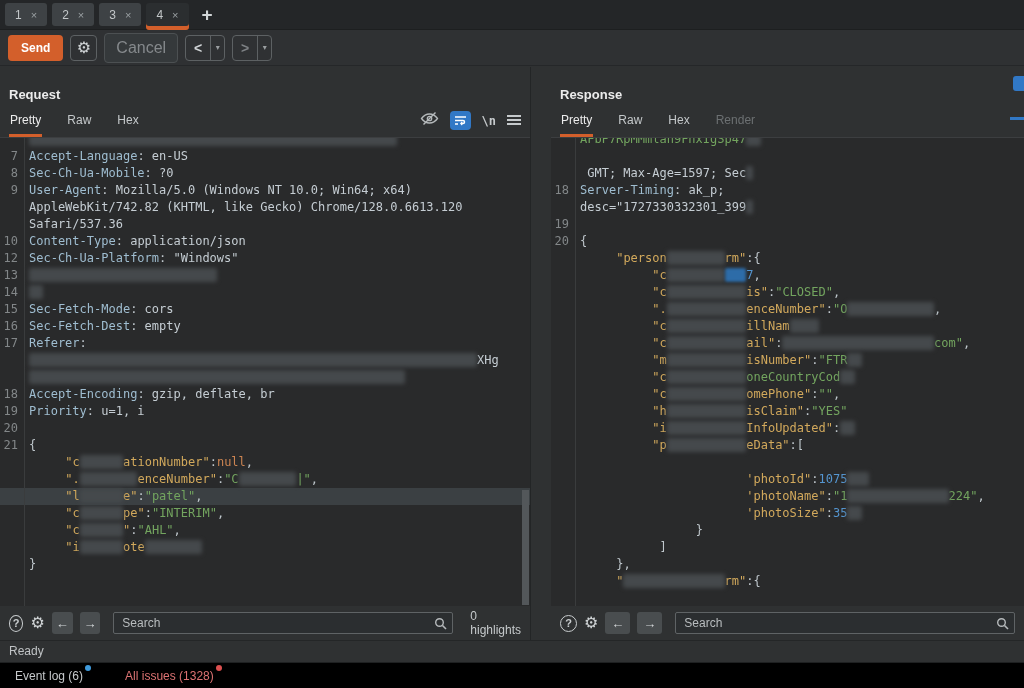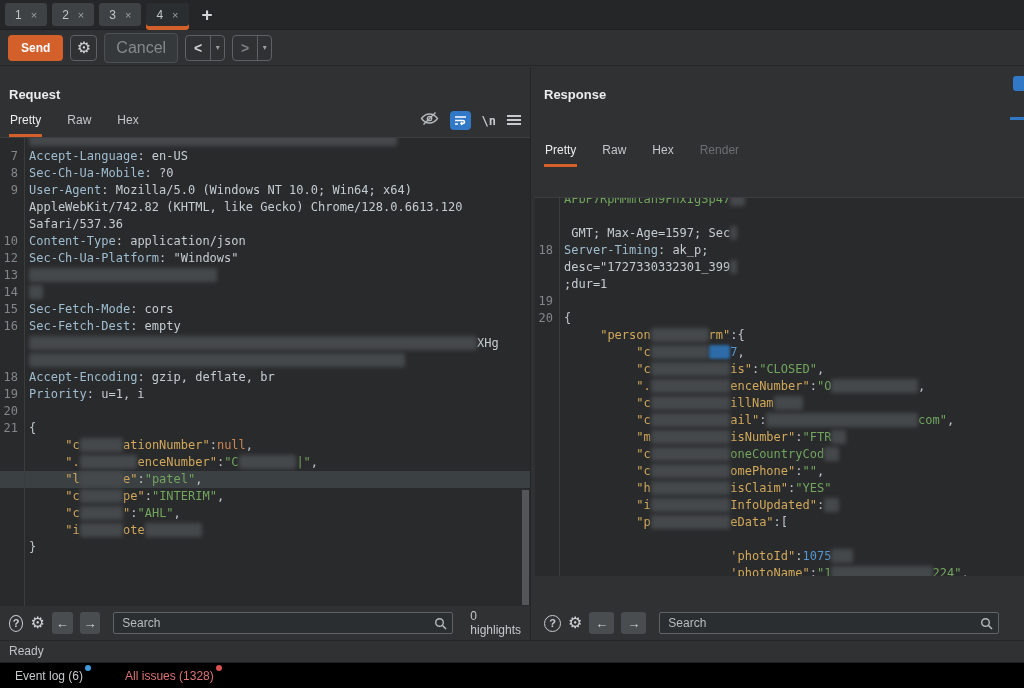--- a/index.html
+++ b/index.html
@@ -51,21 +51,21 @@
   }
   .navbtn.dim .arr { color:#7e8285; }
   .navbtn .caret {
     width:14px; display:flex; align-items:center; justify-content:center;
     font-size:8px; color:#9a9ea0; border-left:1px solid #5d6163;
   }
   
   .main { position:absolute; top:67px; left:0; right:0; height:573px; display:flex; }
   .panel { display:flex; flex-direction:column; padding-top:16px; }
   .panel.left  { width:531px; border-right:1px solid #232526; }
-  .panel.right { width:493px; margin-left:4px;gap:30px; }
+  .panel.right { width:493px; margin-left:20px; }
   .ptitle { font-size:13px; font-weight:bold; color:#ececec; padding:4px 9px 2px; height:22px; }
   .ptabs { height:32px; display:flex; align-items:flex-end; padding:0 9px; gap:24px; }
   .ptab { font-size:12px; color:#c4c8ca; padding:6px 1px 7px; border-bottom:3px solid transparent; }
   .ptab.sel { color:#ececec; border-bottom-color:#d35f2b; }
   .ptab.dim { color:#6c7072; }
   .picons { margin-left:auto; display:flex; align-items:center; gap:11px; padding-bottom:7px; }
   .wrapbtn {
     width:21px; height:19px; background:#3178c6; border-radius:4px;
     display:flex; align-items:center; justify-content:center;
   }
@@ -219,20 +219,21 @@
         <div class="cl"><span class="gut">8</span><span class="txt"><span class="tk-h">Sec-Ch-Ua-Mobile</span><span class="tk-p">: </span><span class="tk-v">?0</span></span></div>
         <div class="cl"><span class="gut">9</span><span class="txt"><span class="tk-h">User-Agent</span><span class="tk-p">: </span><span class="tk-v">Mozilla/5.0 (Windows NT 10.0; Win64; x64)</span></span></div>
         <div class="cl"><span class="gut"></span><span class="txt"><span class="tk-v">AppleWebKit/742.82 (KHTML, like Gecko) Chrome/128.0.6613.120</span></span></div>
         <div class="cl"><span class="gut"></span><span class="txt"><span class="tk-v">Safari/537.36</span></span></div>
         <div class="cl"><span class="gut">10</span><span class="txt"><span class="tk-h">Content-Type</span><span class="tk-p">: </span><span class="tk-v">application/json</span></span></div>
         <div class="cl"><span class="gut">12</span><span class="txt"><span class="tk-h">Sec-Ch-Ua-Platform</span><span class="tk-p">: </span><span class="tk-v">"Windows"</span></span></div>
         <div class="cl"><span class="gut">13</span><span class="txt"><span class="tk-r">                          </span></span></div>
         <div class="cl"><span class="gut">14</span><span class="txt"><span class="tk-r">  </span></span></div>
         <div class="cl"><span class="gut">15</span><span class="txt"><span class="tk-h">Sec-Fetch-Mode</span><span class="tk-p">: </span><span class="tk-v">cors</span></span></div>
         <div class="cl"><span class="gut">16</span><span class="txt"><span class="tk-h">Sec-Fetch-Dest</span><span class="tk-p">: </span><span class="tk-v">empty</span></span></div>
+        <div class="cl"><span class="gut">17</span><span class="txt"><span class="tk-h">Referer</span><span class="tk-p">: </span></span></div>
         <div class="cl"><span class="gut"></span><span class="txt"><span class="tk-r">                                                              </span><span class="tk-v">XHg</span></span></div>
         <div class="cl"><span class="gut"></span><span class="txt"><span class="tk-r">                                                    </span></span></div>
         <div class="cl"><span class="gut">18</span><span class="txt"><span class="tk-h">Accept-Encoding</span><span class="tk-p">: </span><span class="tk-v">gzip, deflate, br</span></span></div>
         <div class="cl"><span class="gut">19</span><span class="txt"><span class="tk-h">Priority</span><span class="tk-p">: </span><span class="tk-v">u=1, i</span></span></div>
         <div class="cl"><span class="gut">20</span><span class="txt"></span></div>
         <div class="cl"><span class="gut">21</span><span class="txt"><span class="tk-p">{</span></span></div>
         <div class="cl"><span class="gut"></span><span class="txt" style="padding-left: 5.7ch;"><span class="tk-k">"c</span><span class="tk-r">      </span><span class="tk-k">ationNumber"</span><span class="tk-p">:</span><span class="tk-u">null</span><span class="tk-p">,</span></span></div>
         <div class="cl"><span class="gut"></span><span class="txt" style="padding-left: 5.7ch;"><span class="tk-k">".</span><span class="tk-r">        </span><span class="tk-k">enceNumber"</span><span class="tk-p">:</span><span class="tk-s">"C</span><span class="tk-r">        </span><span class="tk-s">|"</span><span class="tk-p">,</span></span></div>
         <div class="cl hl"><span class="gut"></span><span class="txt" style="padding-left: 5.7ch;"><span class="tk-k">"l</span><span class="tk-r">      </span><span class="tk-k">e"</span><span class="tk-p">:</span><span class="tk-s">"patel"</span><span class="tk-p">,</span></span></div>
         <div class="cl"><span class="gut"></span><span class="txt" style="padding-left: 5.7ch;"><span class="tk-k">"c</span><span class="tk-r">      </span><span class="tk-k">pe"</span><span class="tk-p">:</span><span class="tk-s">"INTERIM"</span><span class="tk-p">,</span></span></div>
@@ -265,21 +266,20 @@
       <span class="ptab">Raw</span>
       <span class="ptab">Hex</span>
       <span class="ptab dim">Render</span>
     </div>
     <div class="editor" id="resp-editor">
         <div class="cl clip"><span class="gut"></span><span class="txt"><span class="tk-s">AFbP7RpMMmlah9FnxIgSp47</span><span class="tk-r">  </span></span></div>
         <div class="cl"><span class="gut"></span><span class="txt"></span></div>
         <div class="cl"><span class="gut"></span><span class="txt"><span class="tk-v"> GMT; Max-Age=1597; Sec</span><span class="tk-r"> </span></span></div>
         <div class="cl"><span class="gut">18</span><span class="txt"><span class="tk-h">Server-Timing</span><span class="tk-p">: </span><span class="tk-v">ak_p;</span></span></div>
         <div class="cl"><span class="gut"></span><span class="txt"><span class="tk-v">desc="1727330332301_399</span><span class="tk-r"> </span></span></div>
-        <div class="cl"><span class="gut"></span><span class="txt"><span class="tk-v">;dur=1</span></span></div>
         <div class="cl"><span class="gut">19</span><span class="txt"></span></div>
         <div class="cl"><span class="gut">20</span><span class="txt"><span class="tk-p">{</span></span></div>
         <div class="cl"><span class="gut"></span><span class="txt" style="padding-left: 5.7ch;"><span class="tk-k">"person</span><span class="tk-r">        </span><span class="tk-k">rm"</span><span class="tk-p">:{</span></span></div>
         <div class="cl"><span class="gut"></span><span class="txt" style="padding-left: 10.7ch;"><span class="tk-k">"c</span><span class="tk-r">        </span><span class="tk-rb">   </span><span class="tk-n">7</span><span class="tk-p">,</span></span></div>
         <div class="cl"><span class="gut"></span><span class="txt" style="padding-left: 10.7ch;"><span class="tk-k">"c</span><span class="tk-r">           </span><span class="tk-k">is"</span><span class="tk-p">:</span><span class="tk-s">"CLOSED"</span><span class="tk-p">,</span></span></div>
         <div class="cl"><span class="gut"></span><span class="txt" style="padding-left: 10.7ch;"><span class="tk-k">".</span><span class="tk-r">           </span><span class="tk-k">enceNumber"</span><span class="tk-p">:</span><span class="tk-s">"O</span><span class="tk-r">            </span><span class="tk-p">,</span></span></div>
         <div class="cl"><span class="gut"></span><span class="txt" style="padding-left: 10.7ch;"><span class="tk-k">"c</span><span class="tk-r">           </span><span class="tk-k">illNam</span><span class="tk-r">    </span></span></div>
         <div class="cl"><span class="gut"></span><span class="txt" style="padding-left: 10.7ch;"><span class="tk-k">"c</span><span class="tk-r">           </span><span class="tk-k">ail"</span><span class="tk-p">:</span><span class="tk-r">                     </span><span class="tk-s">com"</span><span class="tk-p">,</span></span></div>
         <div class="cl"><span class="gut"></span><span class="txt" style="padding-left: 10.7ch;"><span class="tk-k">"m</span><span class="tk-r">           </span><span class="tk-k">isNumber"</span><span class="tk-p">:</span><span class="tk-s">"FTR</span><span class="tk-r">  </span></span></div>
         <div class="cl"><span class="gut"></span><span class="txt" style="padding-left: 10.7ch;"><span class="tk-k">"c</span><span class="tk-r">           </span><span class="tk-s">oneCountryCod</span><span class="tk-r">  </span></span></div>

